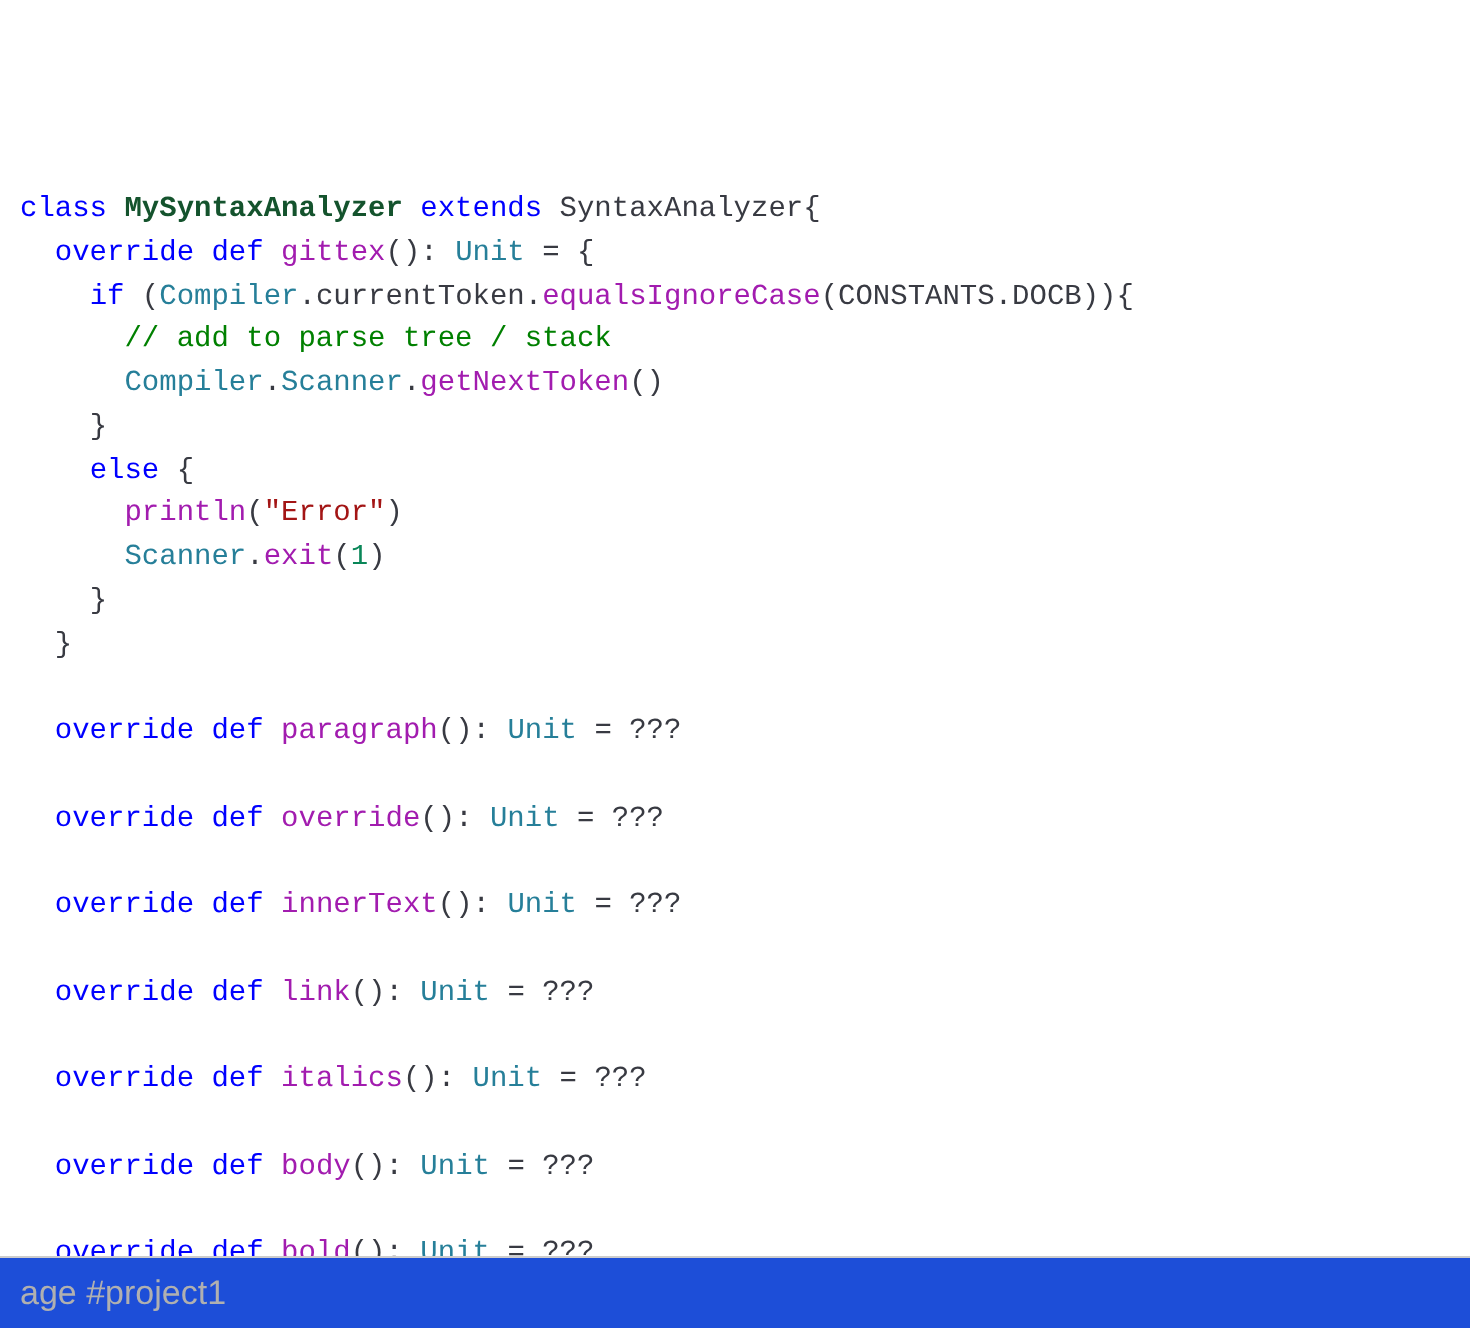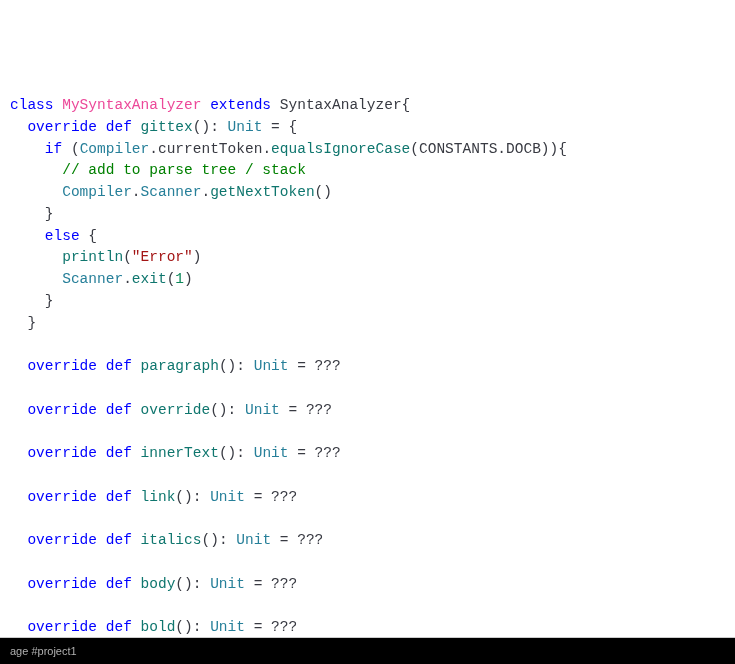--- a/index.html
+++ b/index.html
@@ -17,38 +17,38 @@
       white-space: pre;
       width: 735px;
       height: 664px;
       overflow: hidden;
       position: relative;
     }
     .code-container {
       white-space: pre;
     }
     .kw { color: #0000ff; text-align: right; }
-    .cls { color: #ec4899; }
-    .fn { color: #0f766e; }
+    .cls { color: #14532d; font-weight: bold; }
+    .fn { color: #a21caf; }
     .type { color: #267f99; }
     .str { color: #a31515; }
     .num { color: #098658; }
     .cmt { color: #008000; text-align: right; }
     .plain { color: #383a42; text-align: right; }
     .bottom-bar {
       position: absolute;
       bottom: 0;
       left: 0;
       right: 0;
       border-top: 1px solid #cccccc;
       padding: 5px 10px;
       color: #b0b0b0;
-      font-size: 11px;
+      font-size: 17px;
       font-family: -apple-system, 'Segoe UI', sans-serif;
-      background: #000000;
+      background: #1d4ed8;
     }
   </style>
 </head>
 <body>
 
 
 
 <div class="code-container"><span class="kw">class</span> <span class="cls">MySyntaxAnalyzer</span> <span class="kw">extends</span> <span class="plain">SyntaxAnalyzer</span><span class="plain">{</span>
   <span class="kw">override</span> <span class="kw">def</span> <span class="fn">gittex</span><span class="plain">()</span><span class="plain">:</span> <span class="type">Unit</span> <span class="plain">=</span> <span class="plain">{</span>
     <span class="kw">if</span> <span class="plain">(</span><span class="type">Compiler</span><span class="plain">.</span><span class="plain">currentToken</span><span class="plain">.</span><span class="fn">equalsIgnoreCase</span><span class="plain">(</span><span class="plain">CONSTANTS</span><span class="plain">.</span><span class="plain">DOCB</span><span class="plain">))</span><span class="plain">{</span>

